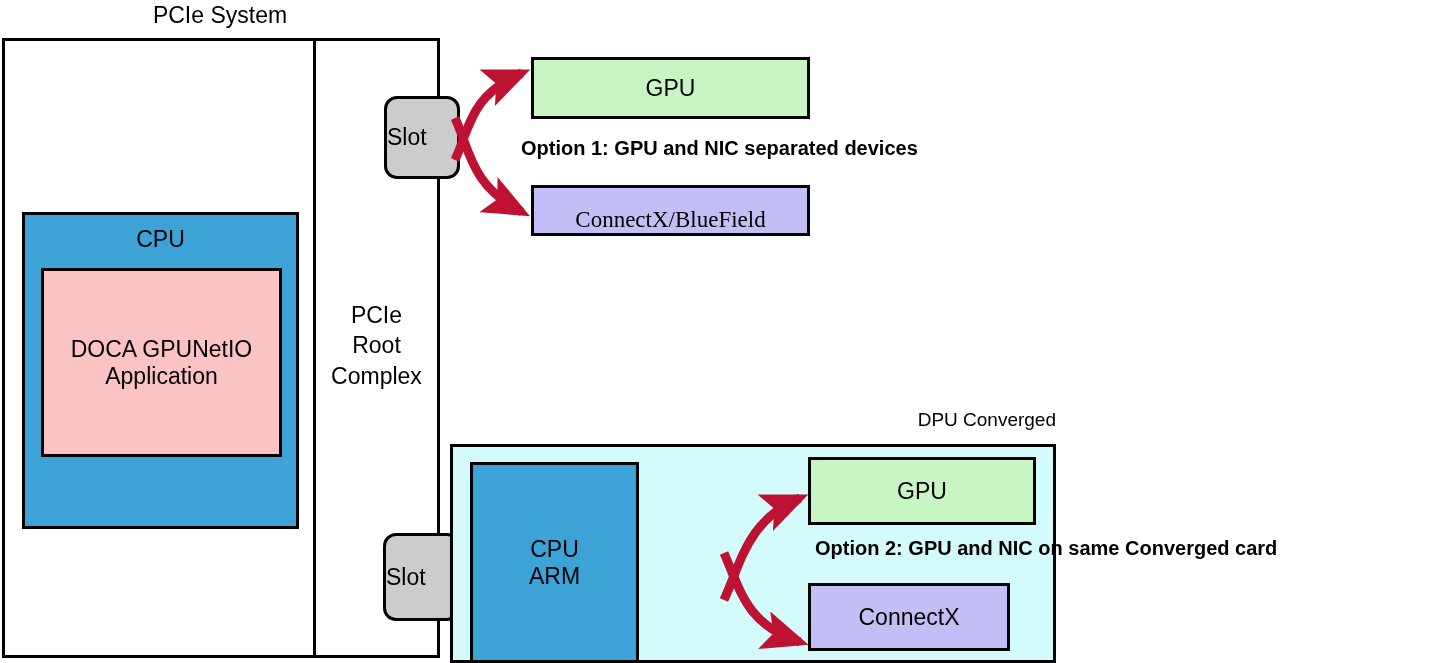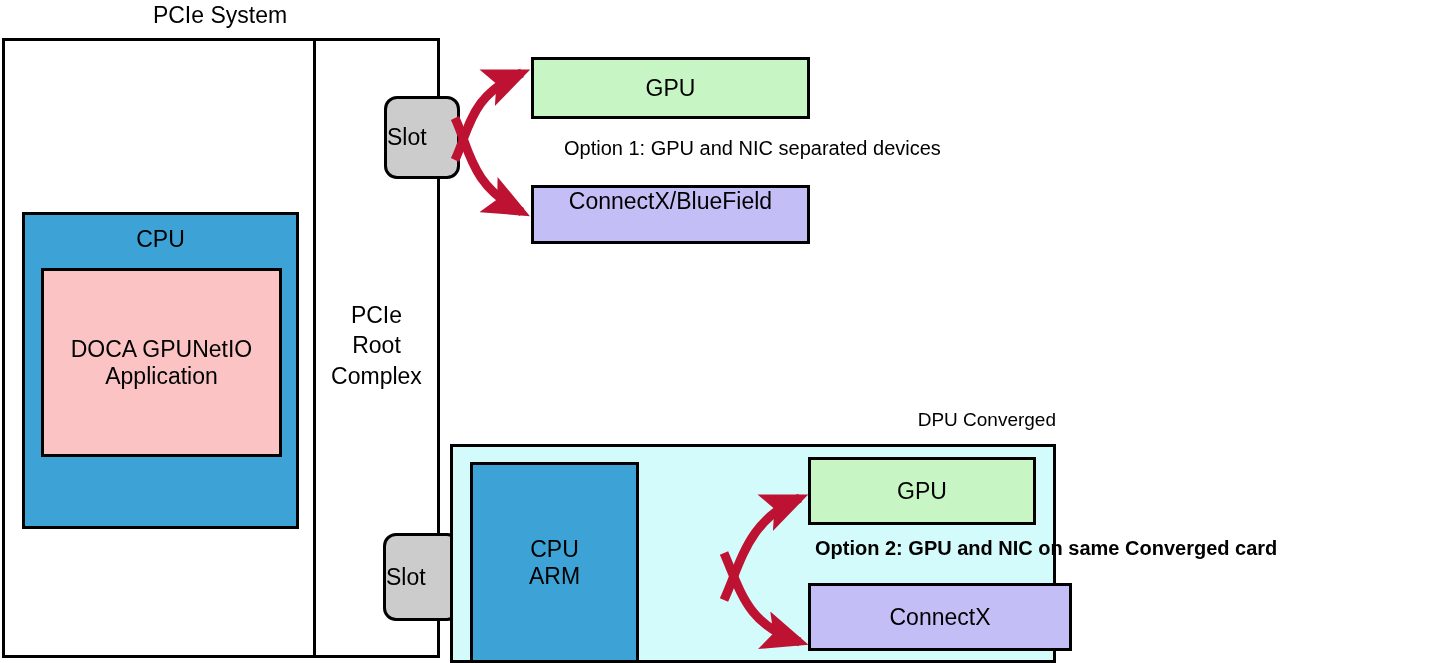--- a/index.html
+++ b/index.html
@@ -116,32 +116,33 @@
 
   
   #gpu-top-box {
     left: 531px; top: 57px; width: 279px; height: 62px;
     background: #C8F5C4;
     align-items: center;
   }
   #gpu-top-box .label { font-size: 23px; }
 
   #connectx-bluefield-box {
-    left: 531px; top: 185px; width: 279px; height: 59px;
+    left: 531px; top: 185px; width: 279px; height: 51px;
     background: #C3BFF6;
-    align-items: flex-start;
+    align-items: flex-end;
+    font-family: Liberation Serif, serif;
   }
   #connectx-bluefield-box .label { font-size: 23px; }
 
   #option1-caption {
     position: absolute;
-    left: 564px;
+    left: 521px;
     top: 137px;
     font-size: 20px;
-    font-weight: normal;
+    font-weight: bold;
     color: #000000;
     white-space: nowrap;
   }
 
   
   #dpu-converged-title {
     position: absolute;
     left: 450px;
     top: 409px;
     width: 606px;
@@ -166,21 +167,21 @@
 
   #gpu-bottom-box {
     left: 808px; top: 457px; width: 228px; height: 68px;
     background: #C8F5C4;
     align-items: center;
     z-index: 3;
   }
   #gpu-bottom-box .label { font-size: 23px; }
 
   #connectx-bottom-box {
-    left: 808px; top: 583px; width: 264px; height: 68px;
+    left: 808px; top: 583px; width: 202px; height: 68px;
     background: #C3BFF6;
     align-items: center;
     z-index: 3;
   }
   #connectx-bottom-box .label { font-size: 23px; }
 
   #option2-caption {
     position: absolute;
     left: 815px;
     top: 537px;

